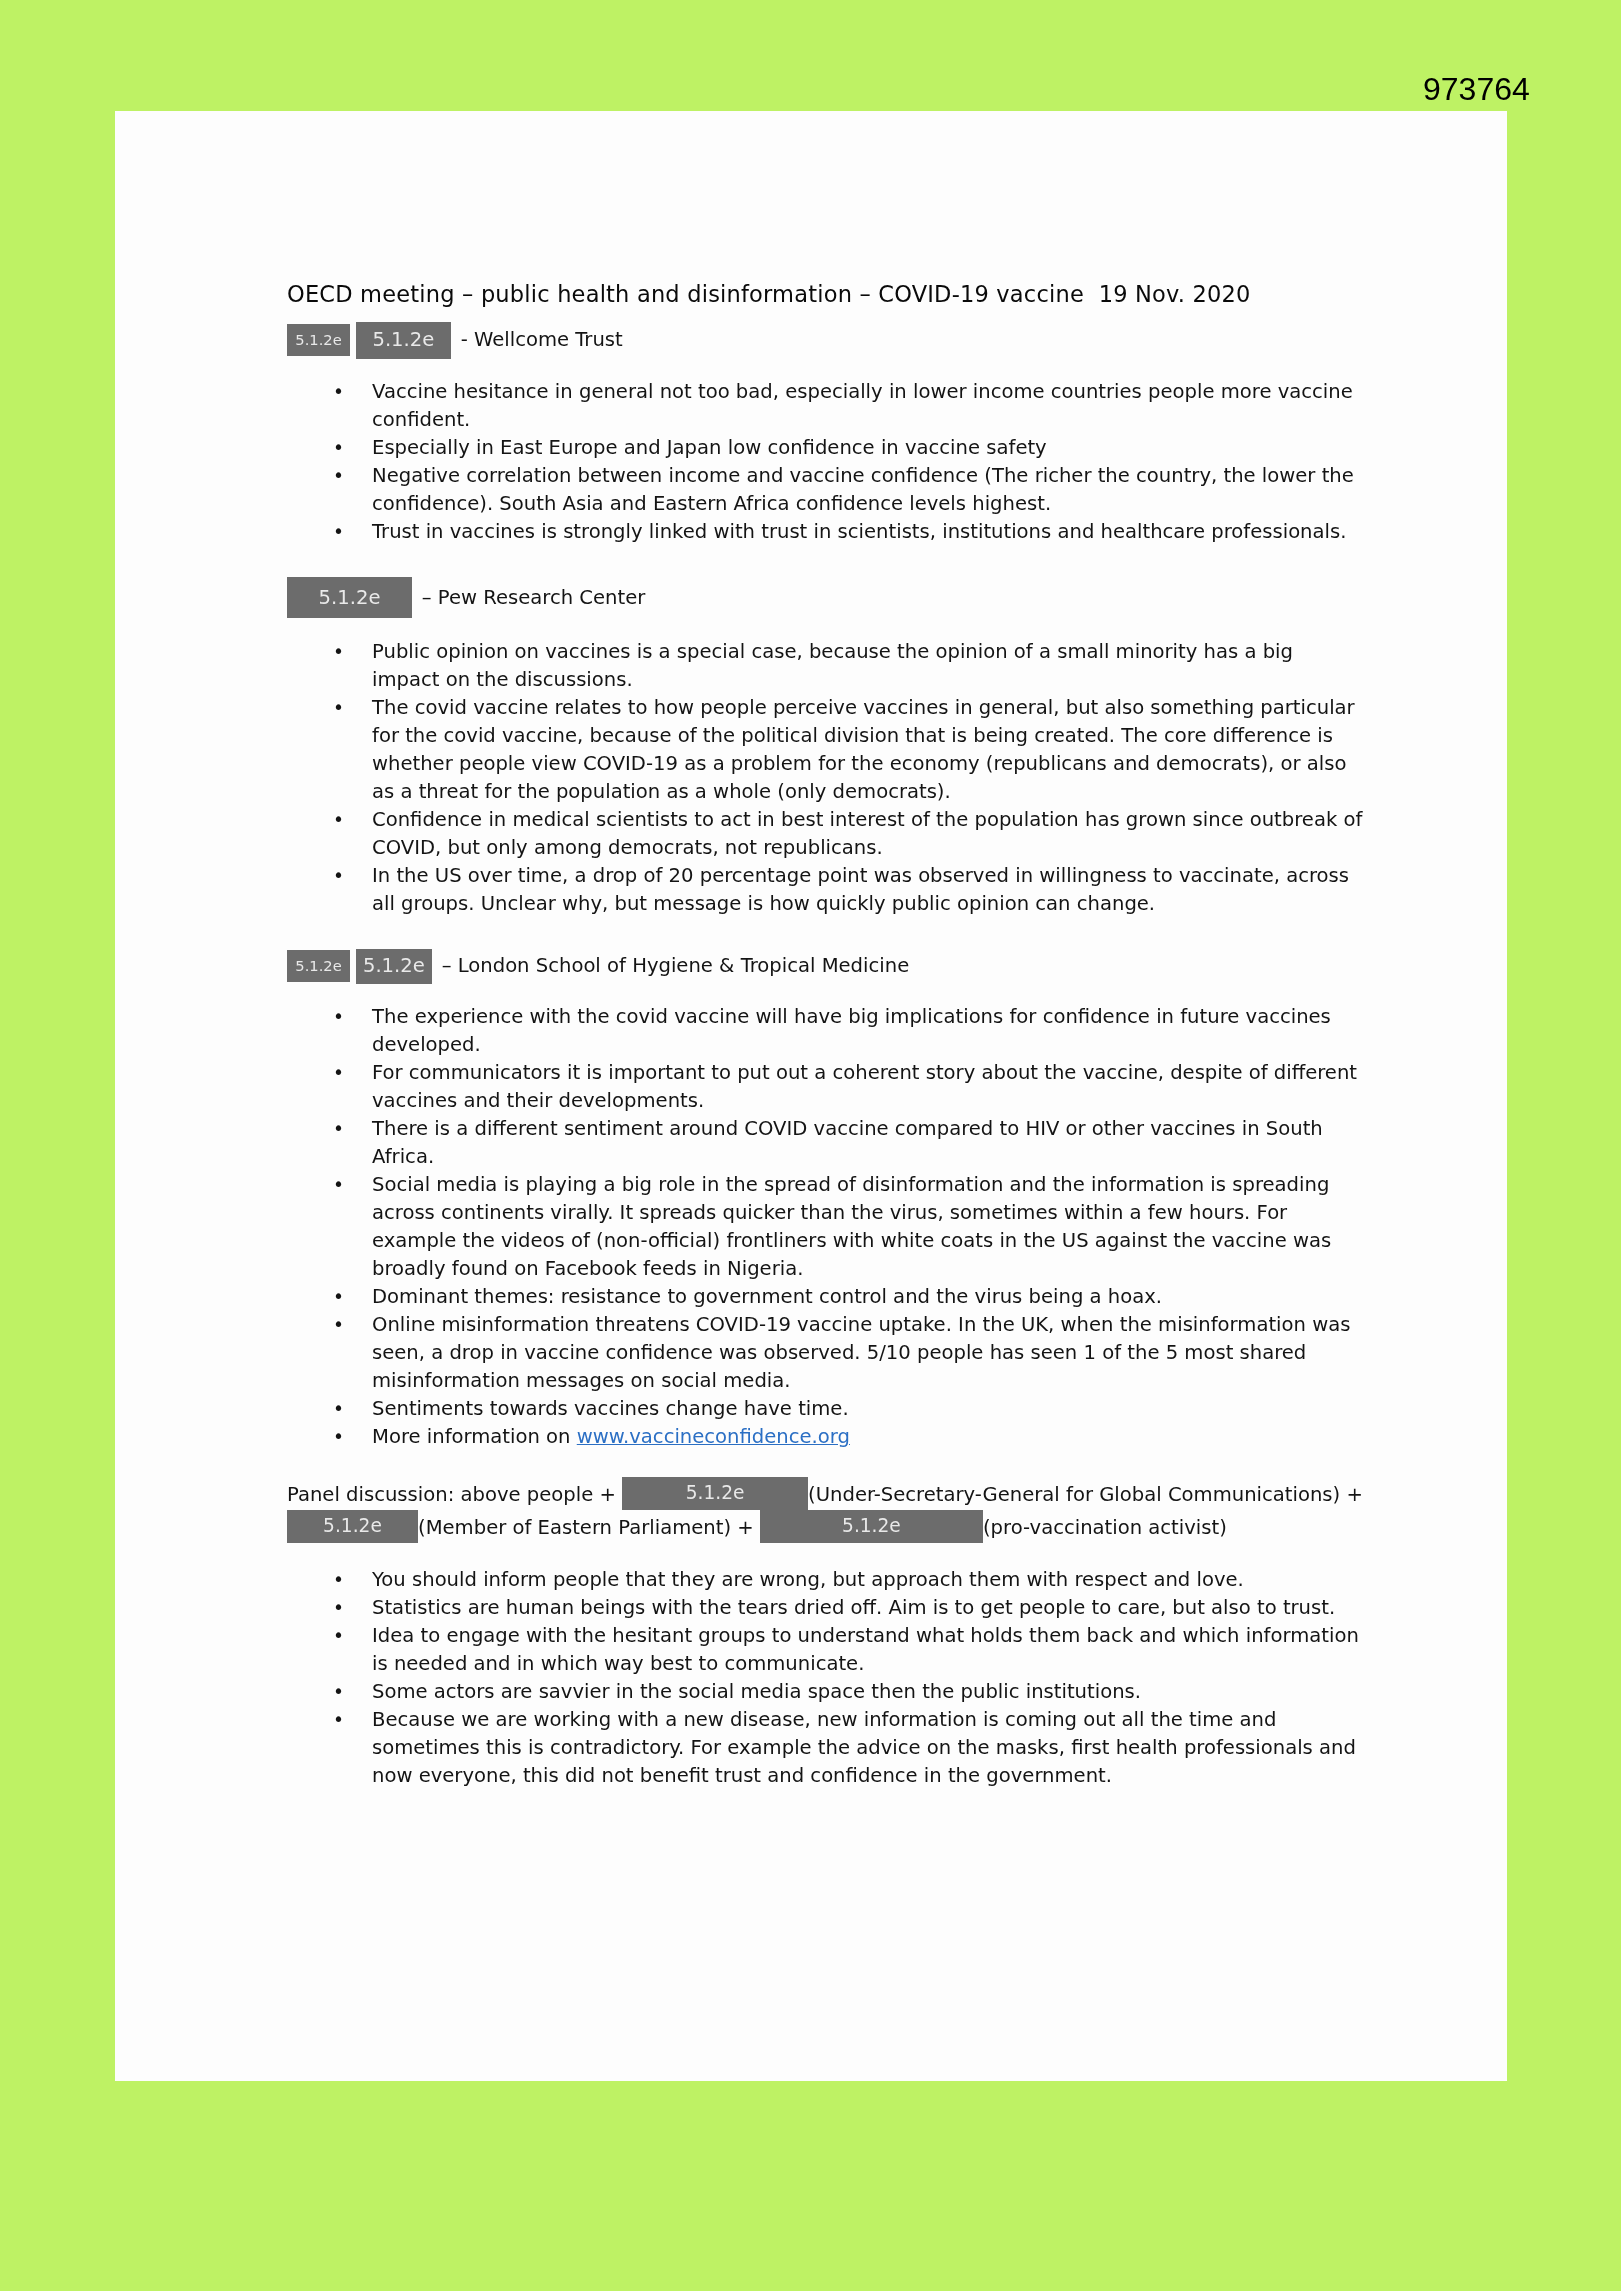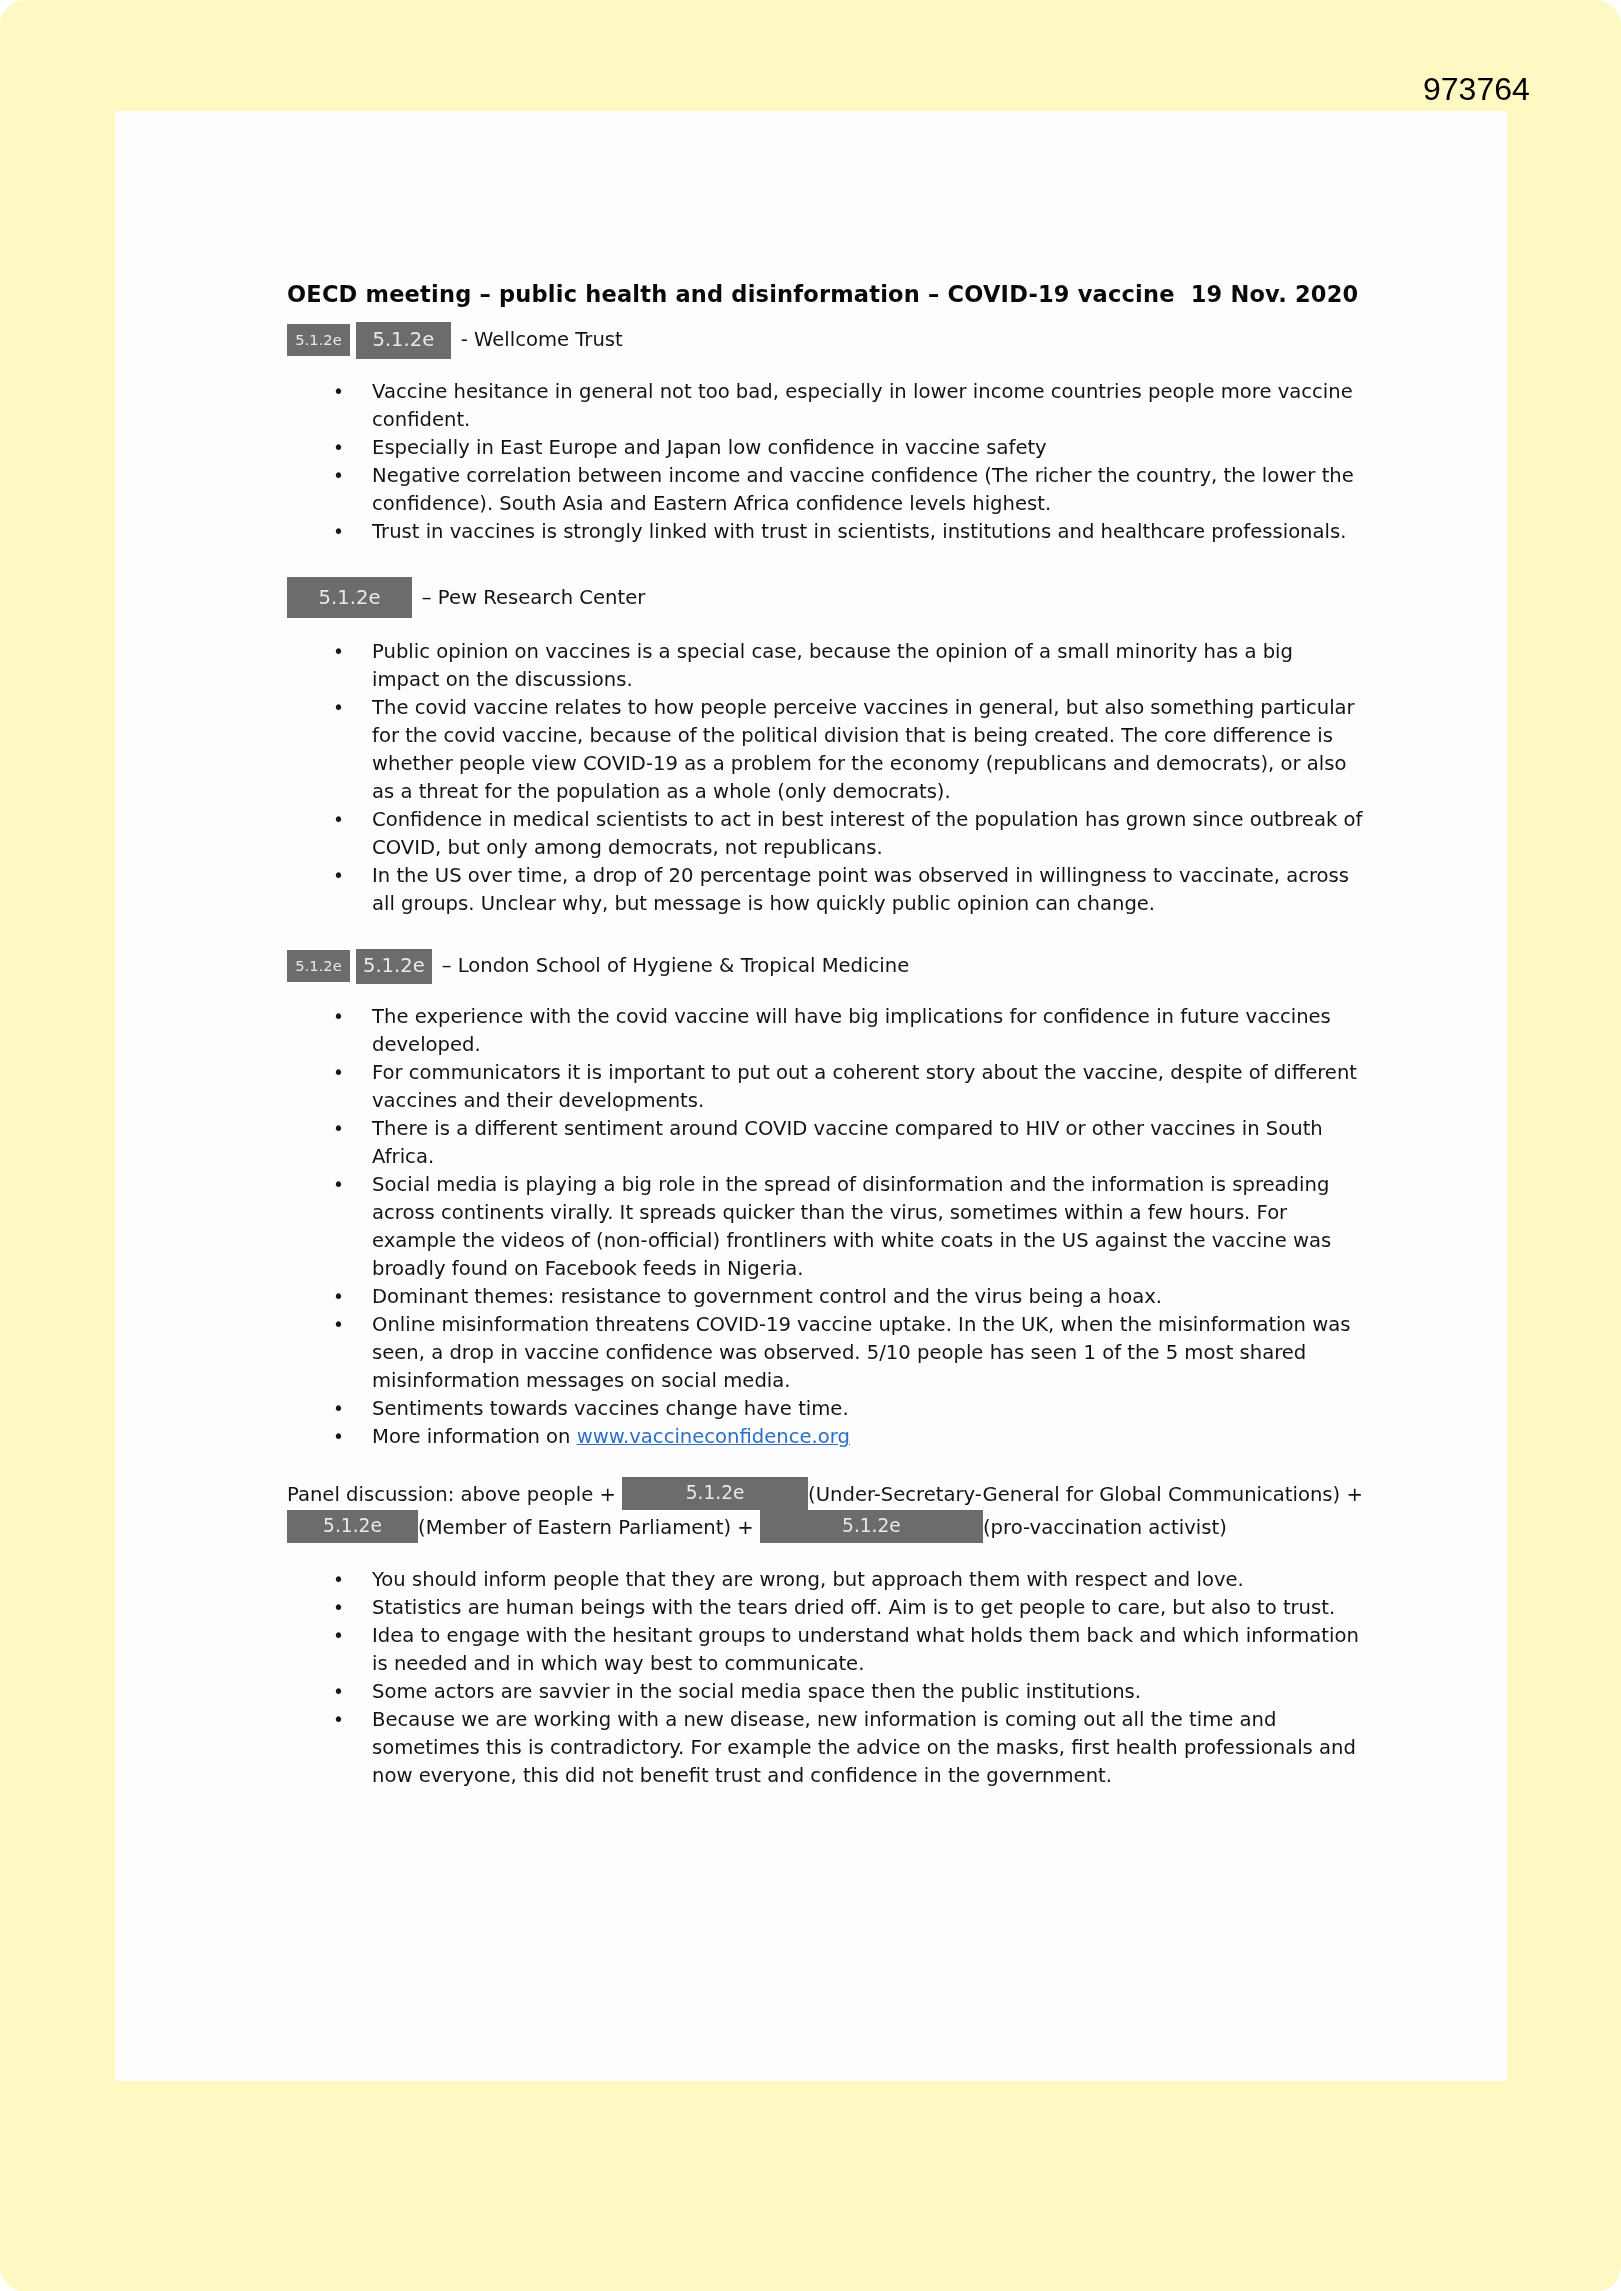--- a/index.html
+++ b/index.html
@@ -1,33 +1,33 @@
 <!DOCTYPE html>
 <html><head>
 <meta charset="utf-8">
 <style>
   html,body { margin:0; padding:0; background:#ffffff; }
   .canvas {
-    position:relative; width:1621px; height:2292px; background:#fef9c3;
-    font-family:"DejaVu Sans", sans-serif; color:#141414; overflow:hidden;border-radius:26px;
+    position:relative; width:1621px; height:2292px; background:#bef264;
+    font-family:"DejaVu Sans", sans-serif; color:#141414; overflow:hidden;
   }
   .scan-area {
     position:absolute; left:115px; top:111px; width:1392px; height:1970px;
     background:#fdfdfd;
   }
   .page-number {
     position:absolute; left:1423px; top:71px;
     font-family:"Liberation Sans", sans-serif; font-size:32px; color:#000;
   }
   .content {
     position:absolute; left:287px; top:280px; width:1078px;
     font-size:19.6px; line-height:28px;
   }
   .title {
-    font-size:22.5px; font-weight:bold; margin:0 0 13.7px 0;
+    font-size:22.5px; font-weight:normal; margin:0 0 13.7px 0;
     white-space:pre-wrap; color:#0a0a0a; letter-spacing:0.2px;
   }
   .sec-header { display:flex; align-items:center; margin:31px 0 19.6px 0; }
   .sec-header.first { margin-top:13.7px; }
   .redact {
     background:#6c6c6c; color:#e9e9e9;
     display:inline-flex; align-items:center; justify-content:center;
     flex:none;
   }
   .redact-sm   { width:63px;  height:32px; font-size:14.7px; margin-right:5.9px; }

